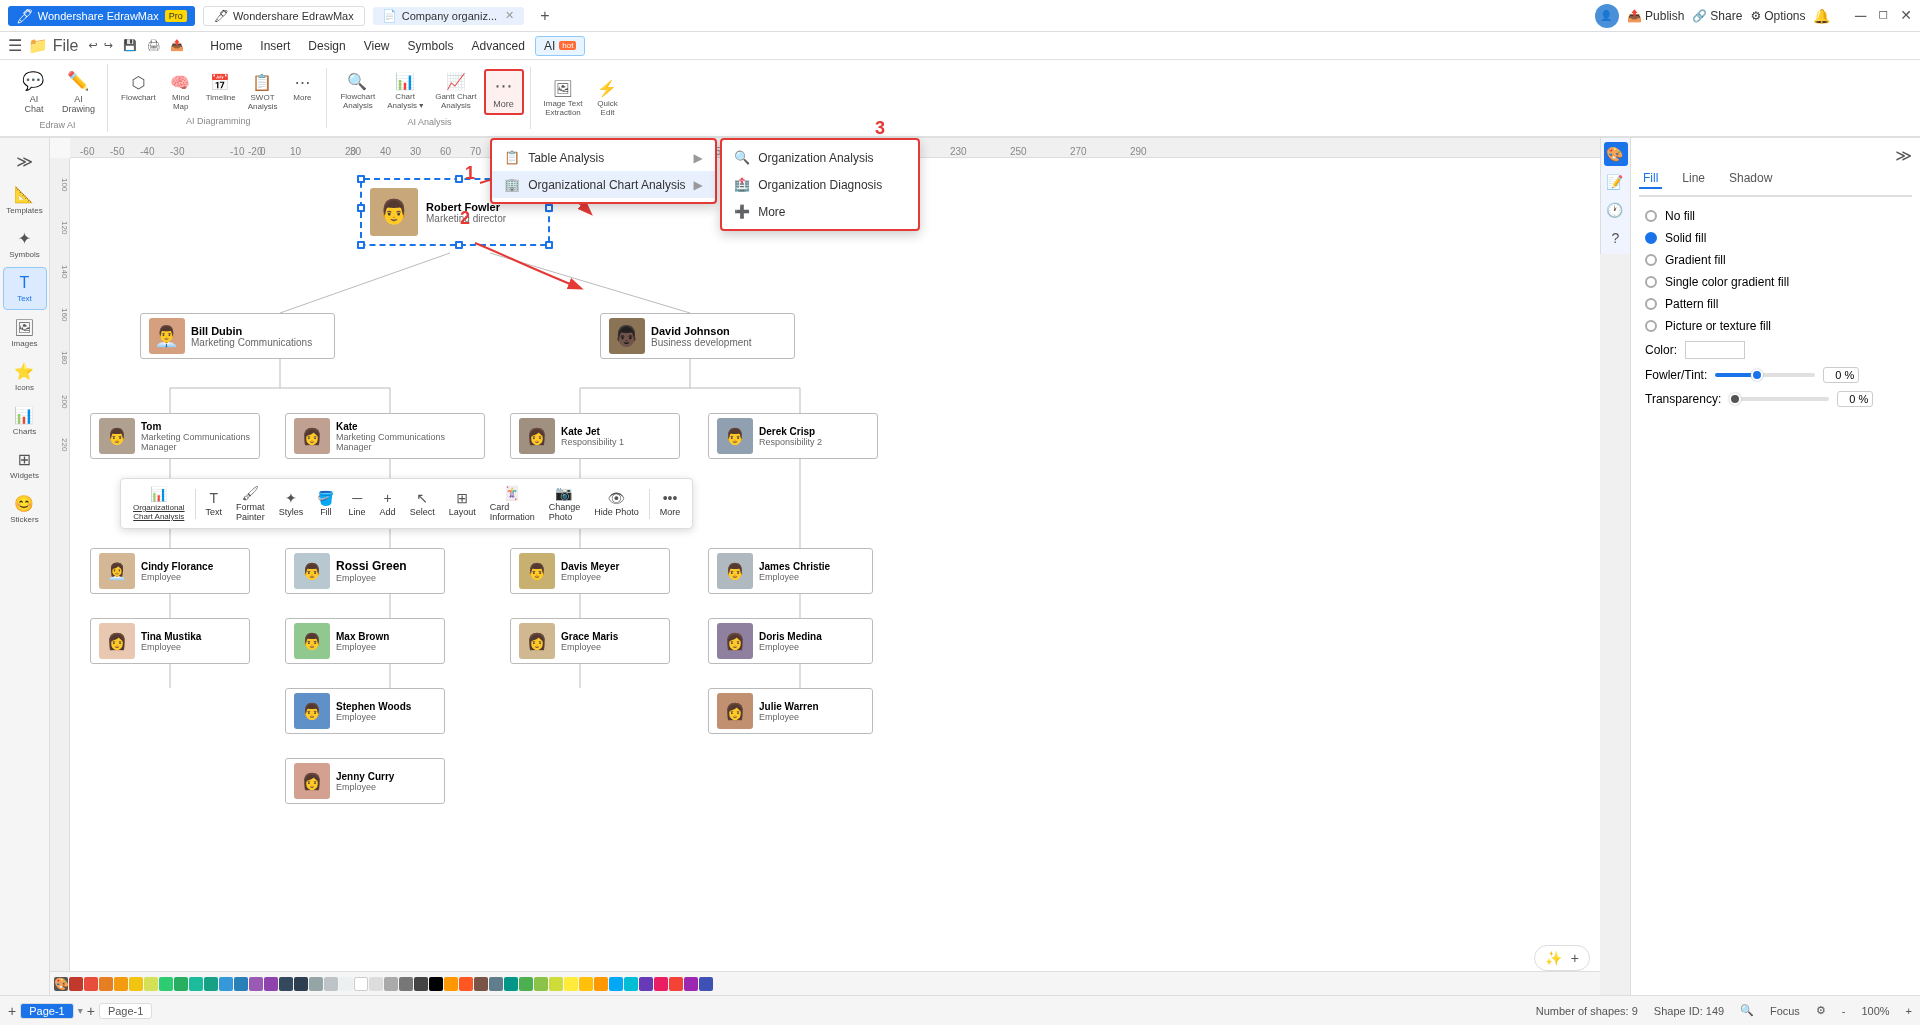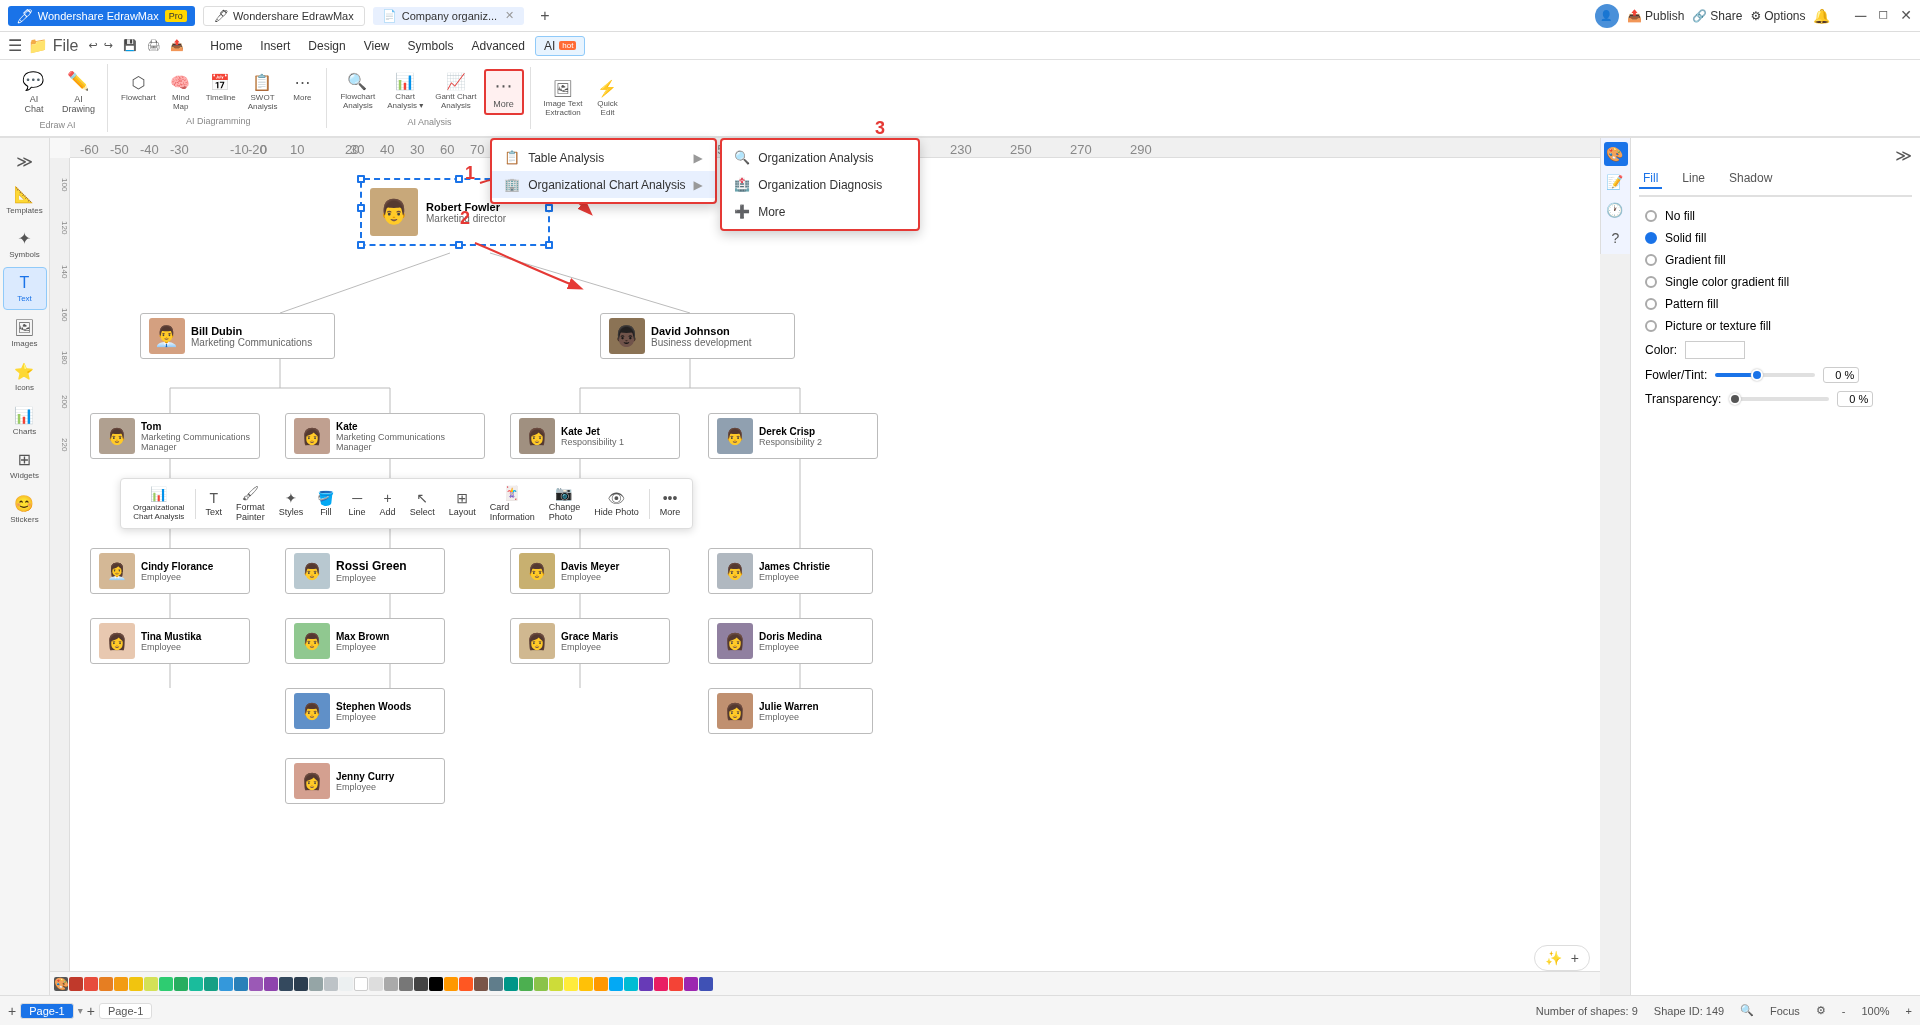--- a/index.html
+++ b/index.html
@@ -426,21 +426,21 @@
     
     .selection-handle {
       position: absolute;
       width: 8px;
       height: 8px;
       background: #fff;
       border: 2px solid #1a73e8;
       border-radius: 1px;
     }
 
-    .ruler-tick { position: absolute; bottom: 0; font-size: 13px; color: #888; }
+    .ruler-tick { position: absolute; bottom: 0; font-size: 10px; color: #888; }
 
     
     .more-highlighted { border: 2px solid #e53935 !important; }
   </style>
 </head>
 <body>
 
 <div class="title-bar">
   <div class="title-bar-app">
     <span style="font-size:14px;">🖊</span>
@@ -730,21 +730,21 @@
           <div>
             <div class="org-name">David Johnson</div>
             <div class="org-role">Business development</div>
           </div>
         </div>
       </div>
 
       <div class="floating-toolbar" style="top:320px;left:50px;">
         <div class="ft-btn">
           <span class="icon">📊</span>
-          <span style="font-size:8px;text-align:center;">Organizational<br>Chart Analysis</span>
+          <span style="font-size:8px;text-align:center;text-decoration:underline;">Organizational<br>Chart Analysis</span>
         </div>
         <div class="ft-divider"></div>
         <div class="ft-btn">
           <span class="icon">T</span>
           <span>Text</span>
         </div>
         <div class="ft-btn">
           <span class="icon">🖌</span>
           <span>Format<br>Painter</span>
         </div>

